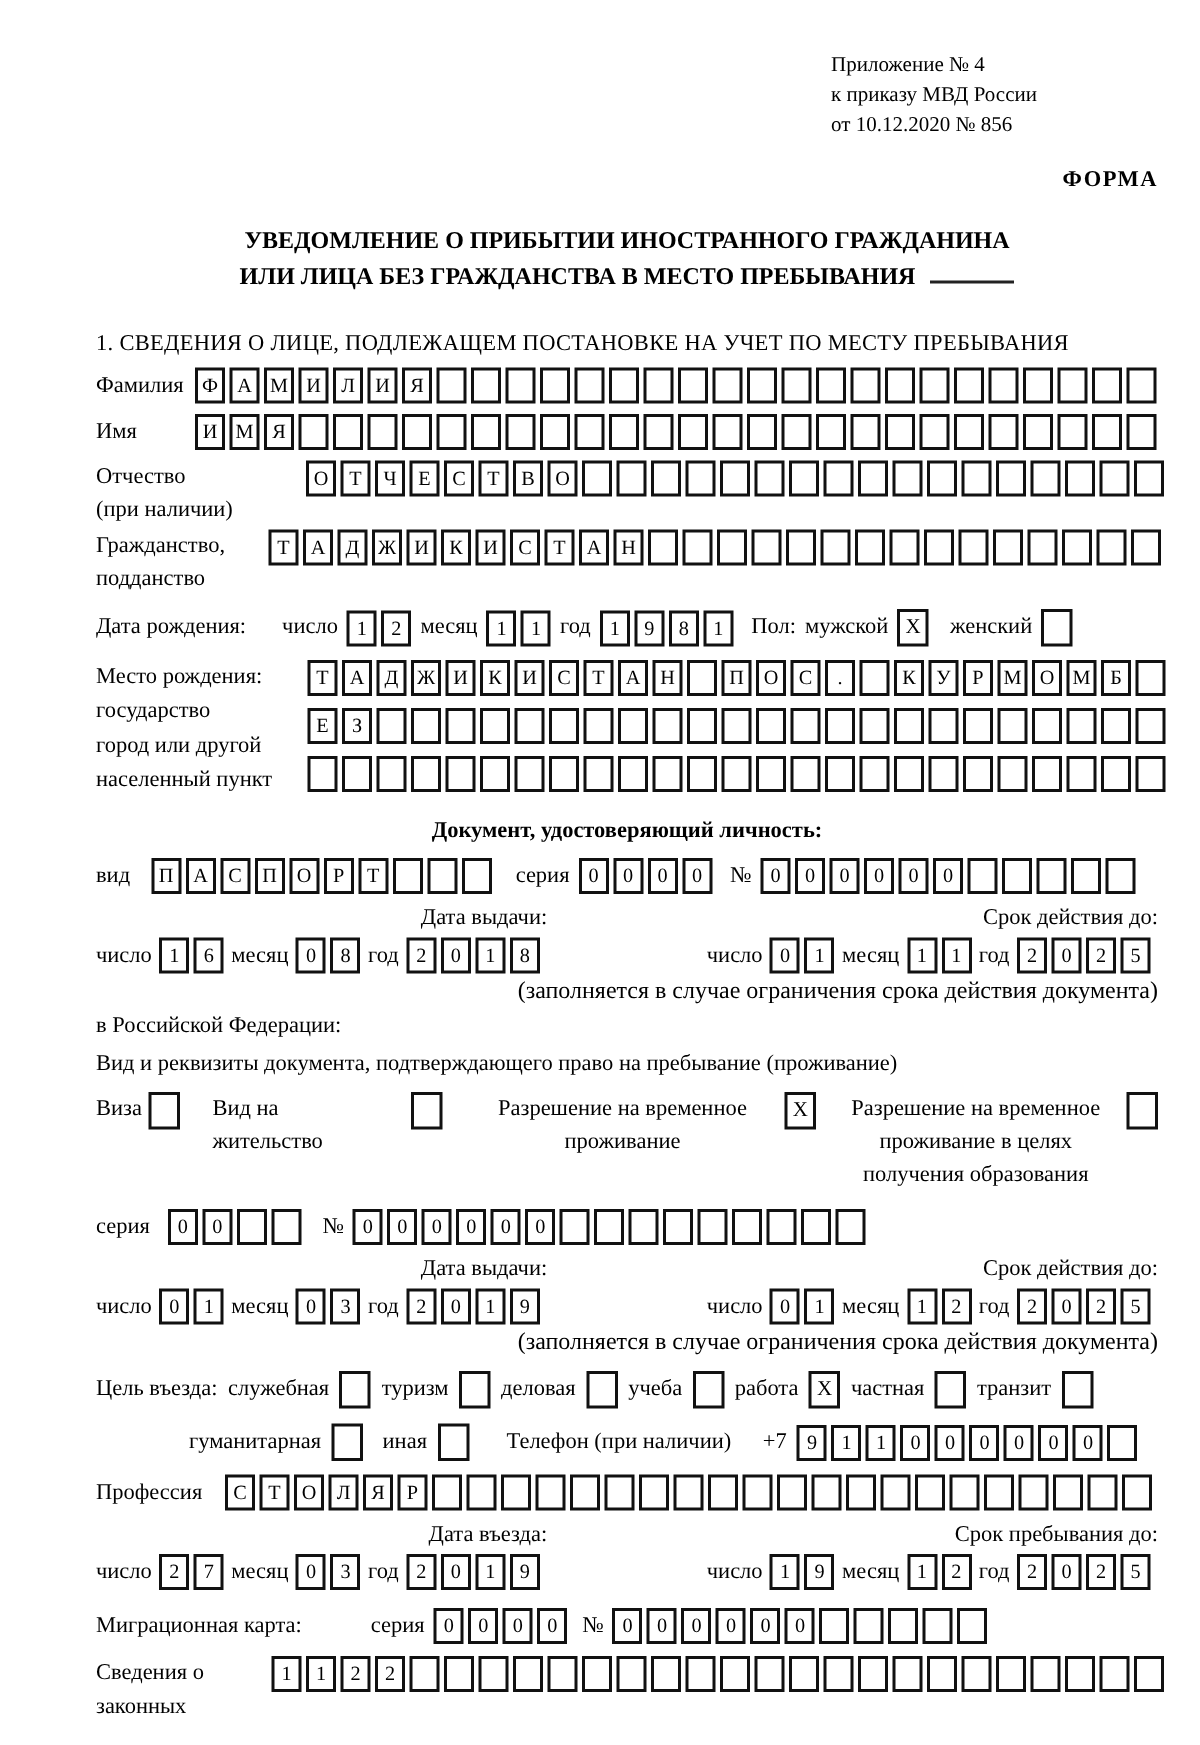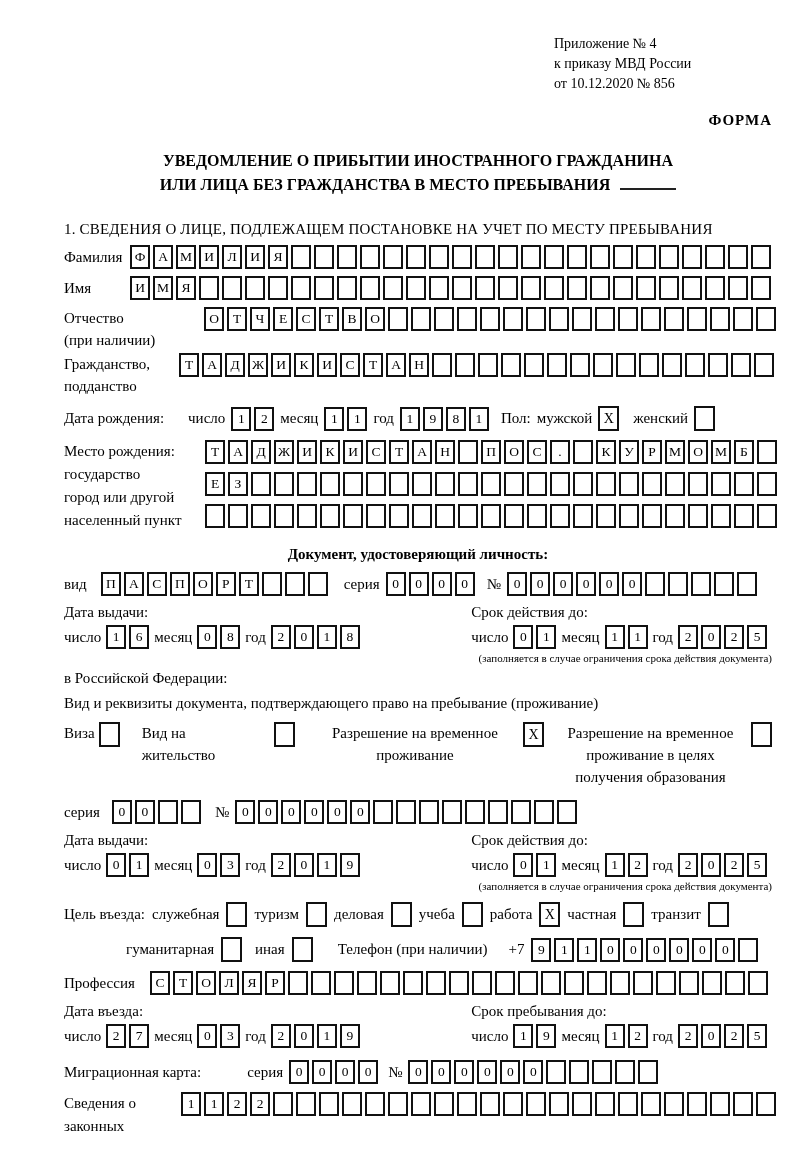--- a/index.html
+++ b/index.html
@@ -31,24 +31,24 @@
 
   
   .multirow{display:flex;align-items:flex-start;margin-top:9px;}
   .multirow .labelcol{flex-shrink:0;line-height:23px;}
   .boxrows .cells{margin-bottom:8px;display:flex;}
 
   .doc-heading{text-align:center;font-weight:bold;margin-top:10px;font-size:15px;}
 
   .dates-row{display:flex;justify-content:space-between;margin-top:8px;}
   .dcol{display:flex;flex-direction:column;}
-  .dhead{text-align:left;margin-bottom:4px;}
+  .dhead{text-align:right;margin-bottom:4px;}
   .dfields{display:flex;align-items:center;}
   .dfields > *{margin-right:5px;}
-  .expiry-note{text-align:right;font-size:11px;margin-top:3px;}
+  .expiry-note{text-align:right;font-size:16px;margin-top:3px;}
 
   .residence-options{display:flex;align-items:flex-start;margin-top:10px;}
   .opt{display:flex;align-items:flex-start;}
   .opt .optlabel{line-height:22px;}
   .opt .optlabel.center{text-align:center;}
   .opt .cb{margin-left:8px;margin-top:0;}
 
   .purpose-row{display:flex;align-items:center;margin-top:10px;}
   .purpose-row > *{margin-right:7px;}
   .nowrap{white-space:nowrap;}

